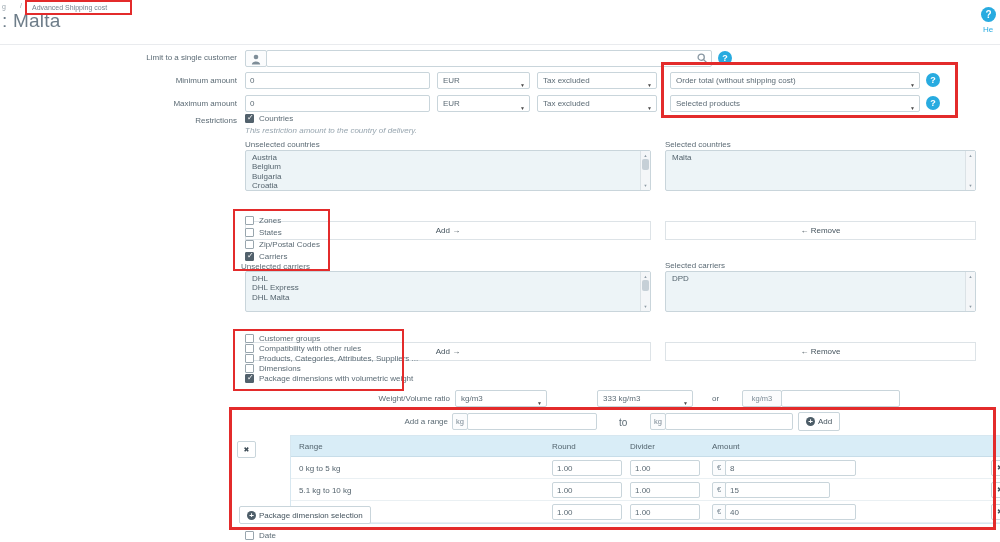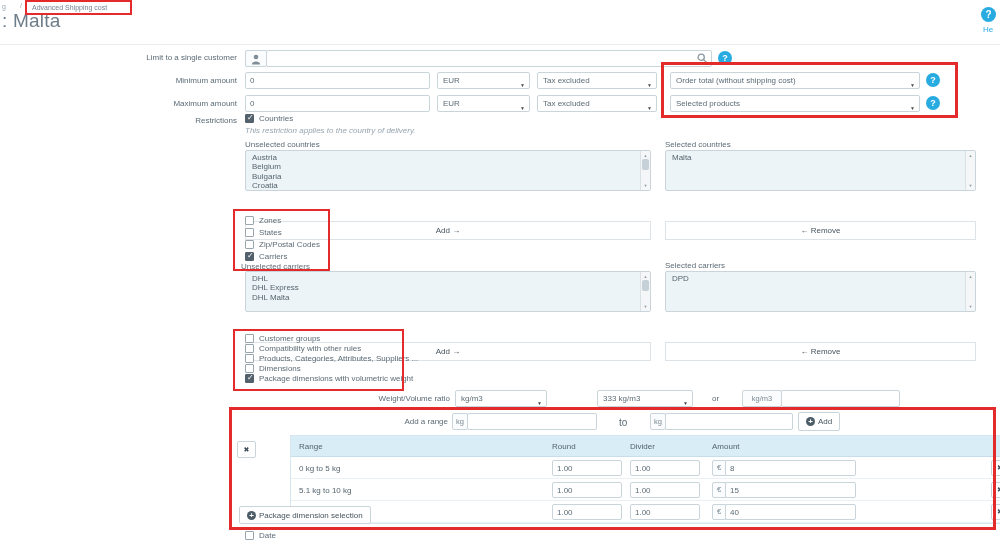--- a/index.html
+++ b/index.html
@@ -131,21 +131,21 @@
   </div>
   <div class="help-circle help-sm" style="left:926px;top:96px">?</div>
 
   <div class="redbox" style="left:661px;top:62px;width:297px;height:56px"></div>
 
   <div class="lbl" style="left:30px;top:116px;width:207px">Restrictions</div>
   <div class="cbrow" style="left:245px;top:114px">
     <span class="cb checked"></span>
     <span class="cbl">Countries</span>
   </div>
-  <div class="note" style="left:245px;top:126px">This restriction applies to the country of delivery.</div>
+  <div class="note" style="left:245px;top:126px">This restriction amount to the country of delivery.</div>
 
   <div class="seclbl" style="left:245px;top:140px">Unselected countries</div>
   <div class="listbox" style="left:245px;top:150px;width:406px;height:41px">
     <div class="items">
       <div class="li">Austria</div>
       <div class="li">Belgium</div>
       <div class="li">Bulgaria</div>
       <div class="li">Croatia</div>
     </div>
     <div class="sb">
@@ -284,21 +284,21 @@
       <input class="cellinput" style="left: 339px;" value="1.00">
       <span class="curaddon">€</span>
       <input class="cellinput" style="left: 434px; width: 131px;" value="8">
       <button class="xbtn" style="left:700px;top:3px;width:18px;height:16px">✖</button>
     </div>
     <div class="trow">
       <span class="rng">5.1 kg to 10 kg</span>
       <input class="cellinput" style="left: 261px;" value="1.00">
       <input class="cellinput" style="left: 339px;" value="1.00">
       <span class="curaddon">€</span>
-      <input class="cellinput" style="left: 434px; width: 131px;" value="15">
+      <input class="cellinput" style="left: 434px; width: 105px;" value="15">
       <button class="xbtn" style="left:700px;top:3px;width:18px;height:16px">✖</button>
     </div>
     <div class="trow">
       <span class="rng">10 kg to 30 kg</span>
       <input class="cellinput" style="left: 261px;" value="1.00">
       <input class="cellinput" style="left: 339px;" value="1.00">
       <span class="curaddon">€</span>
       <input class="cellinput" style="left: 434px; width: 131px;" value="40">
       <button class="xbtn" style="left:700px;top:3px;width:18px;height:16px">✖</button>
     </div>

